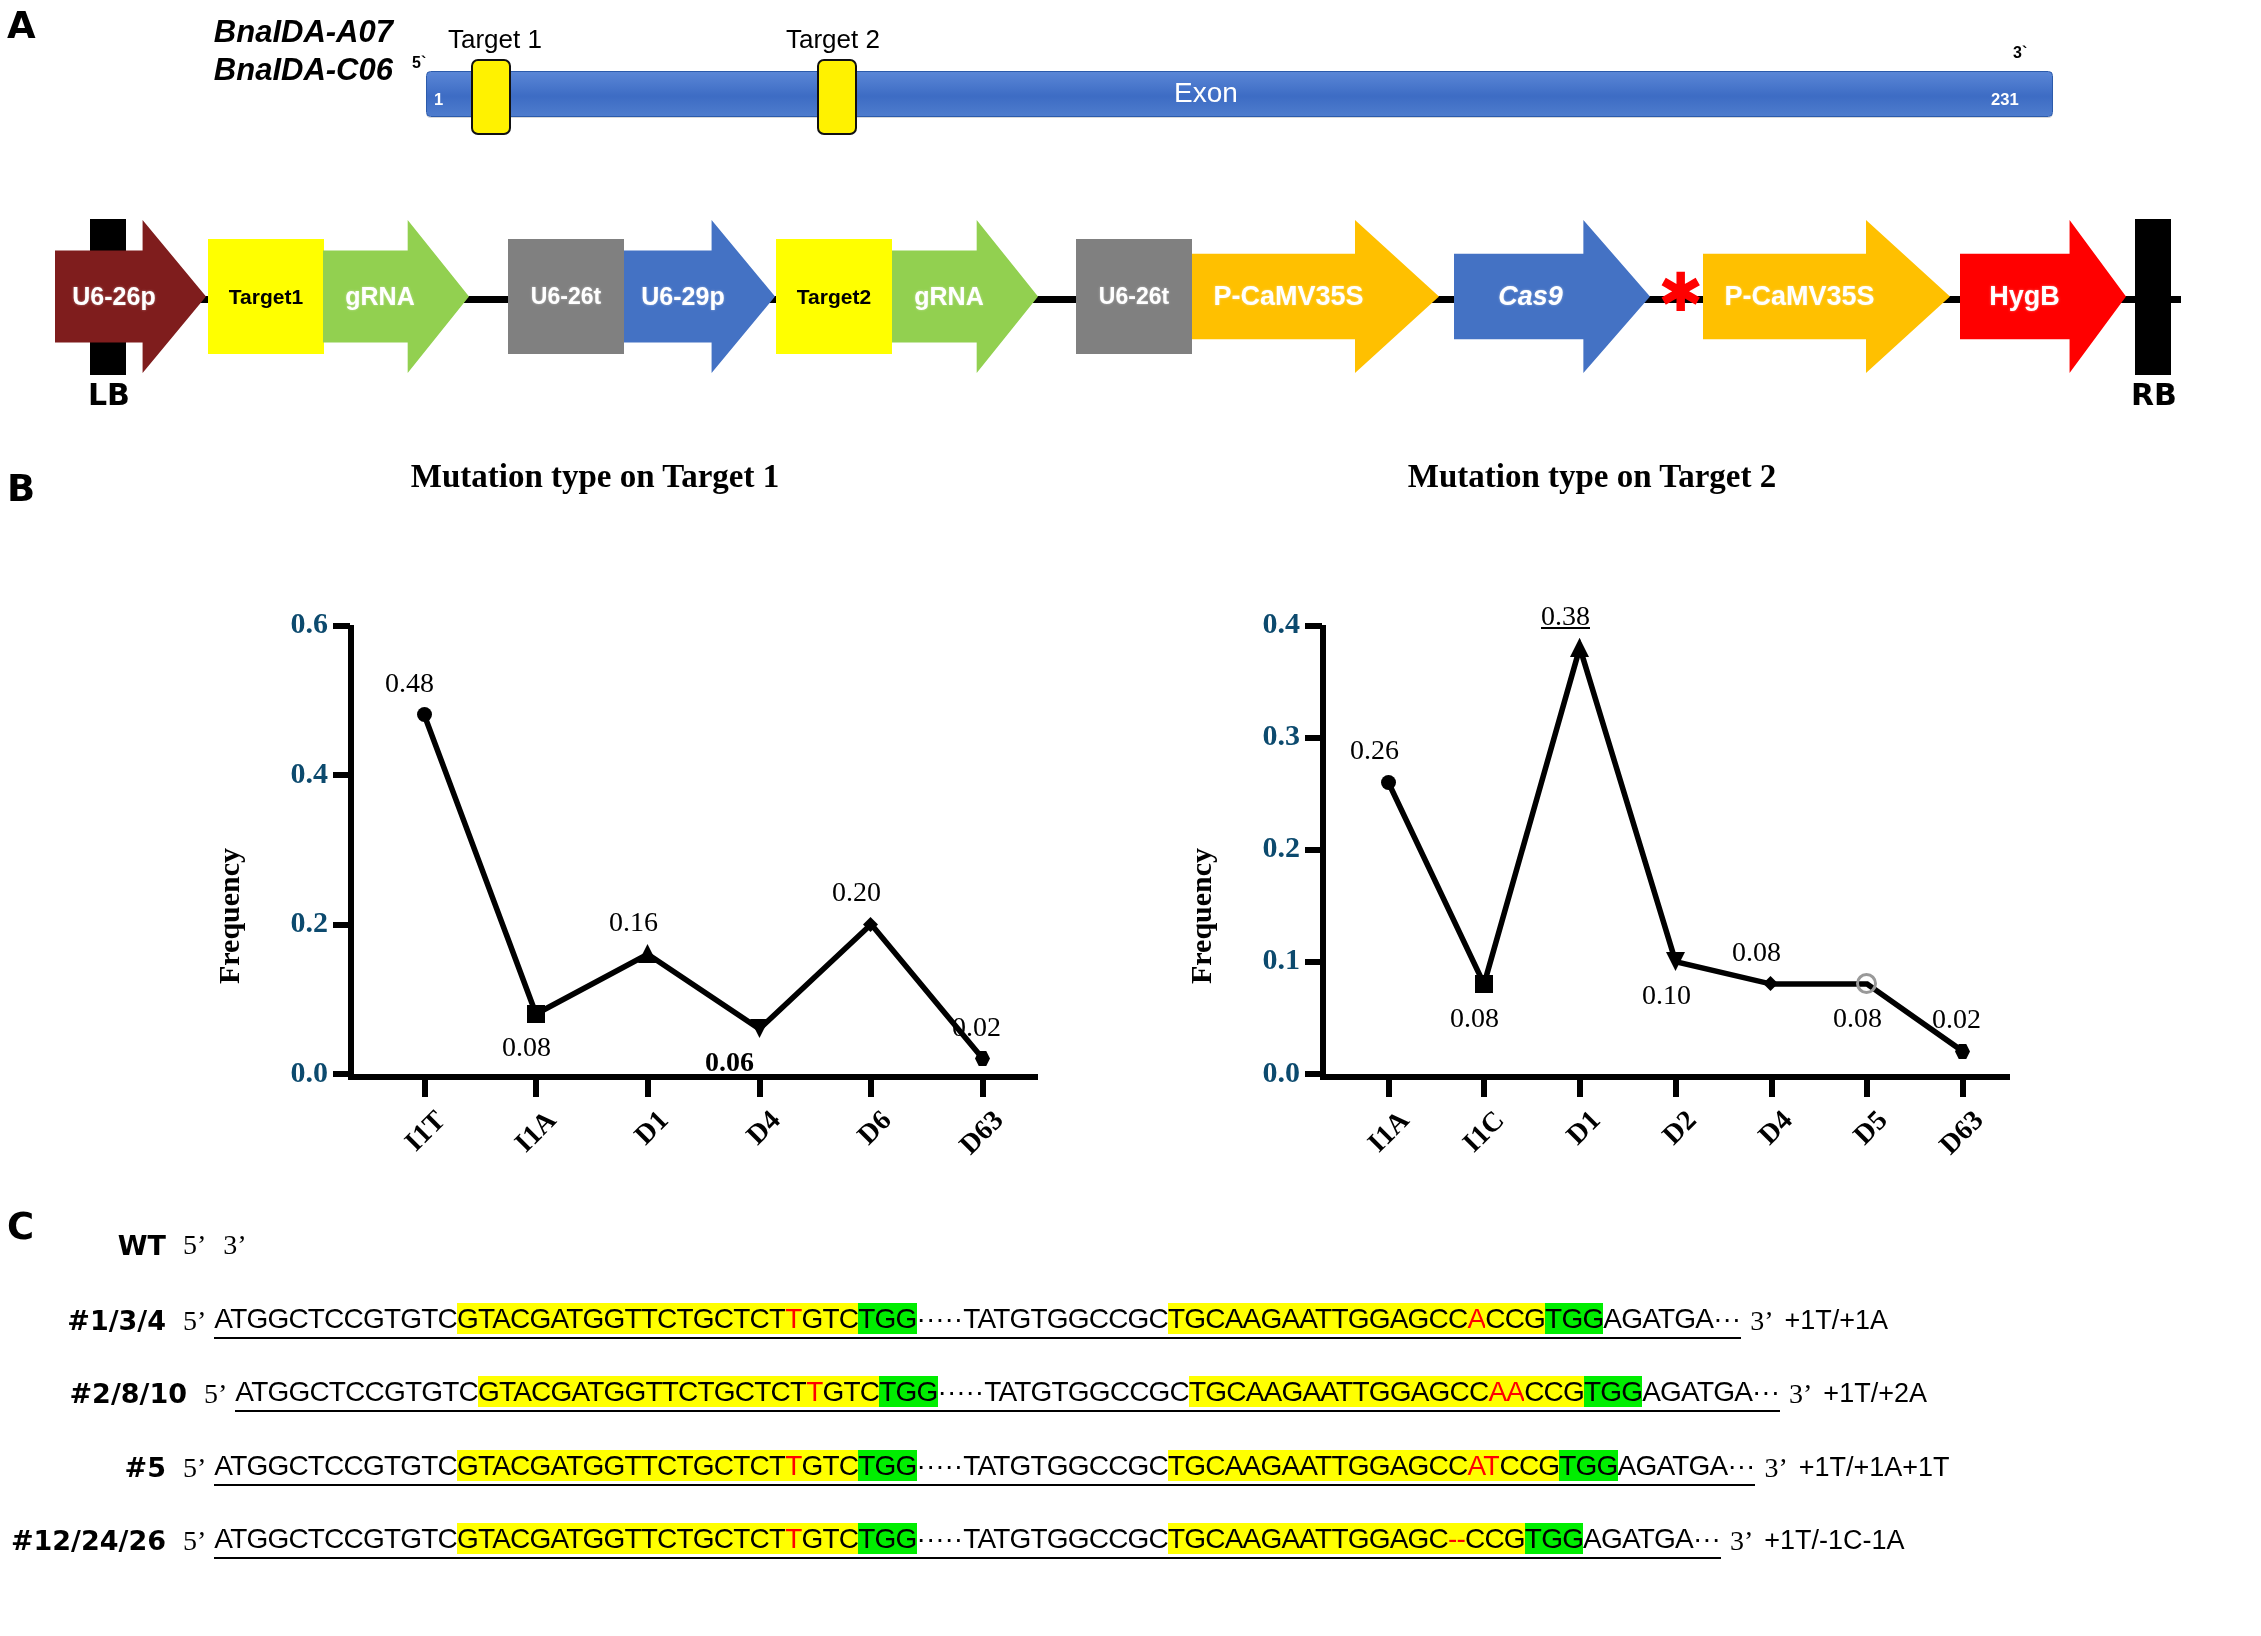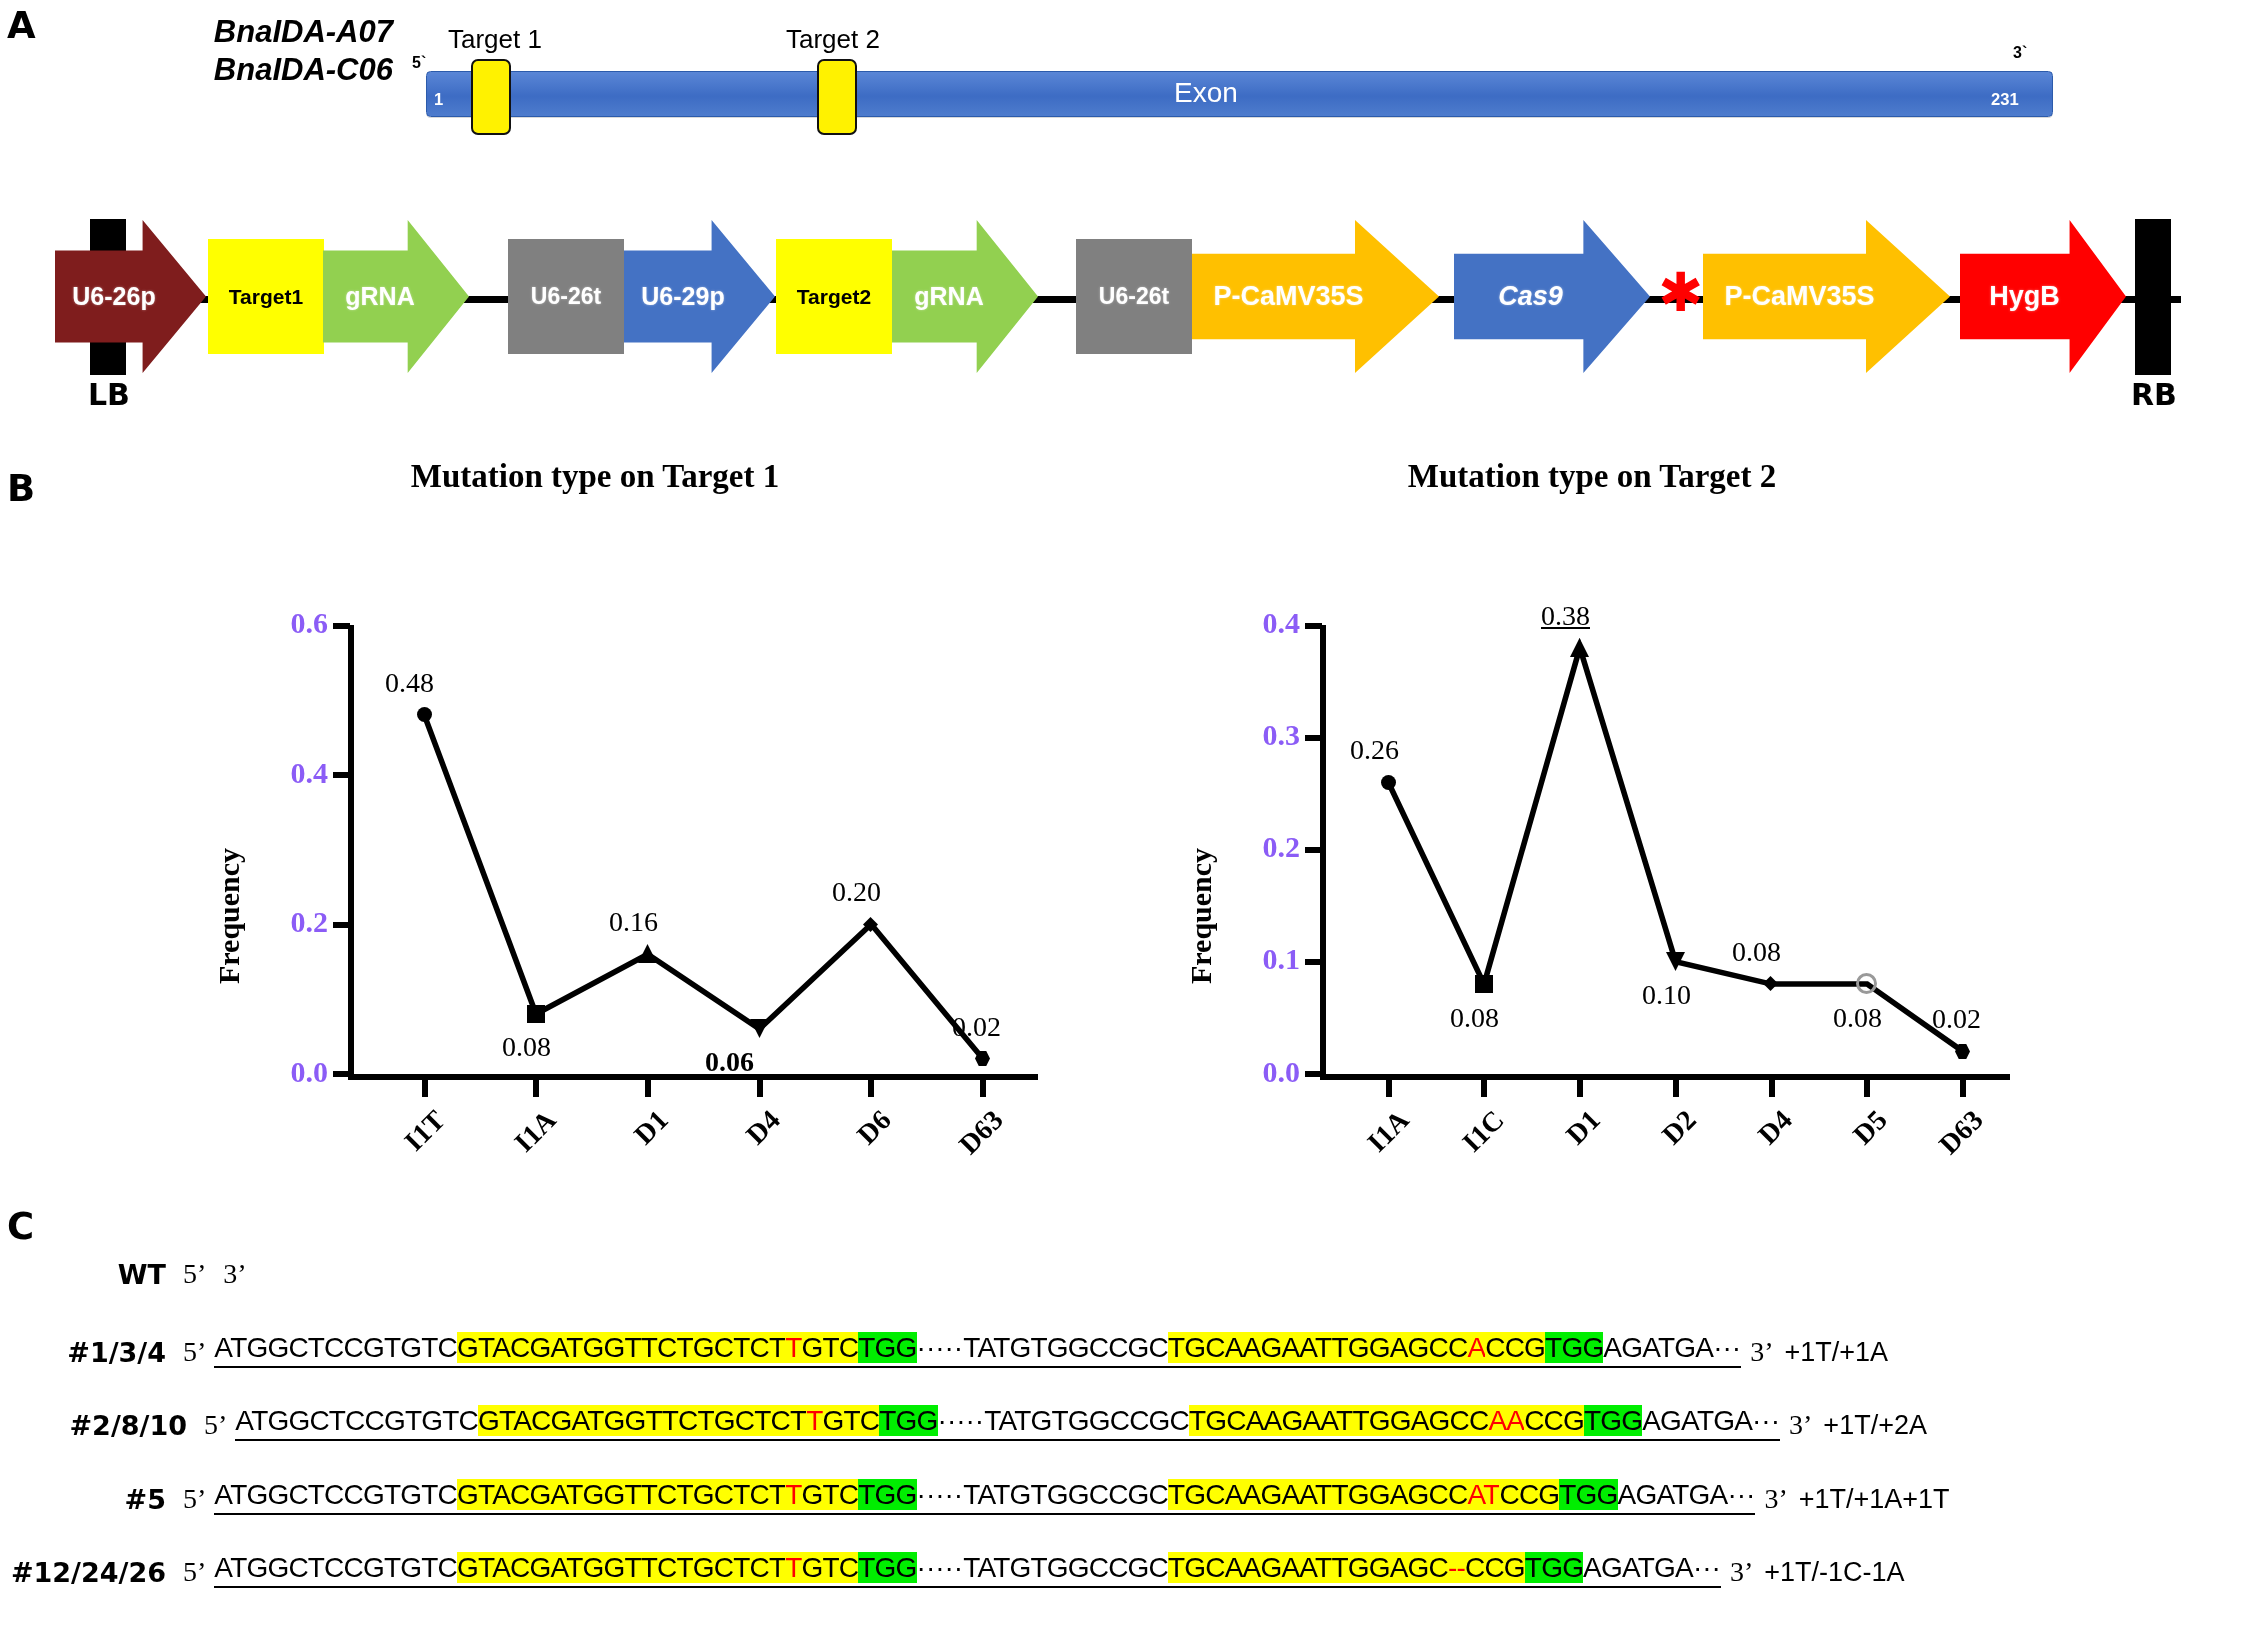--- a/index.html
+++ b/index.html
@@ -26,28 +26,28 @@
   .feat span{font-family:"Liberation Sans",sans-serif;font-weight:bold;white-space:nowrap;}
   .arrow{clip-path:polygon(0 22%,66% 22%,66% 0,100% 50%,66% 100%,66% 78%,0 78%);}
   .arrow-sm{clip-path:polygon(0 20%,58% 20%,58% 0,100% 50%,58% 100%,58% 80%,0 80%);}
   .txt-white span{color:#fff;text-shadow:0 0 2.5px rgba(255,255,255,.45);}
   .txt-black span{color:#000;}
   .asterisk{color:#FF0000;font-size:54px;font-weight:bold;line-height:1;font-family:"DejaVu Sans",sans-serif;}
 
   
   .chart-title{font-family:"Liberation Serif",serif;font-weight:bold;font-size:33px;color:#000;text-align:center;white-space:nowrap;}
   .axis-line{background:#000;}
-  .ytick-label{font-family:"Liberation Serif",serif;font-weight:bold;font-size:30px;color:#8b5cf6;text-align:right;white-space:nowrap;}
+  .ytick-label{font-family:"Liberation Serif",serif;font-weight:bold;font-size:30px;color:#0c4a6e;text-align:right;white-space:nowrap;}
   .ylabel{font-family:"Liberation Serif",serif;font-weight:bold;font-size:30px;color:#000;transform:rotate(-90deg);transform-origin:left top;white-space:nowrap;}
   .xtick-label{font-family:"Liberation Serif",serif;font-weight:bold;font-size:28px;color:#000;white-space:nowrap;transform:rotate(-45deg);transform-origin:right top;}
   .dlabel{font-family:"Liberation Serif",serif;font-size:28px;color:#000;white-space:nowrap;}
   .marker{position:absolute;background:#000;}
 
   
-  .seq-row{display:flex;align-items:flex-end;white-space:nowrap;margin-top:29px;}
+  .seq-row{display:flex;align-items:center;white-space:nowrap;}
   .seq-name{font-family:"DejaVu Sans",sans-serif;font-weight:bold;font-size:27px;color:#000;text-align:right;}
   .seq-5p{font-family:"Liberation Serif",serif;font-size:28px;color:#000;}
   .seq{font-family:"Liberation Sans",sans-serif;font-size:28px;color:#000;letter-spacing:-0.8px;border-bottom:2px solid #000;padding-bottom:1.5px;}
   .hl-y{background:#FFFF00;}
   .hl-g{background:#00EE00;}
   .red{color:#FF0000;}
   .dots{letter-spacing:0px;}
   .seq-note{font-family:"Liberation Sans",sans-serif;font-size:27px;color:#000;}
 </style>
 </head>

